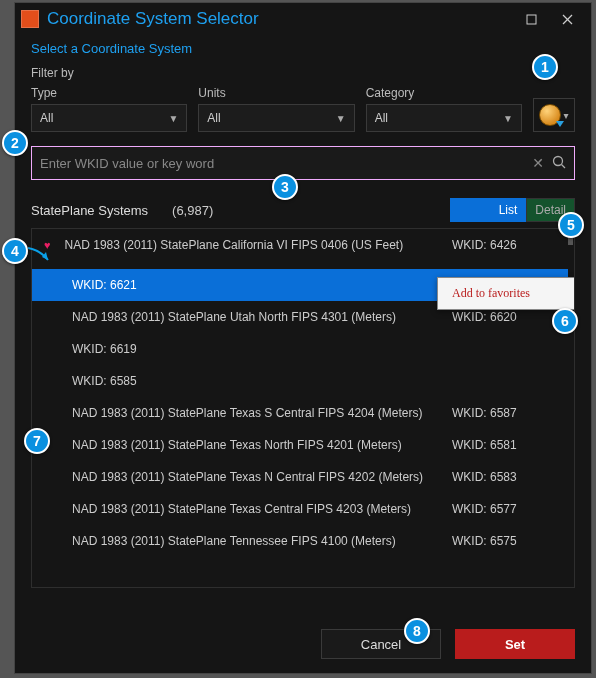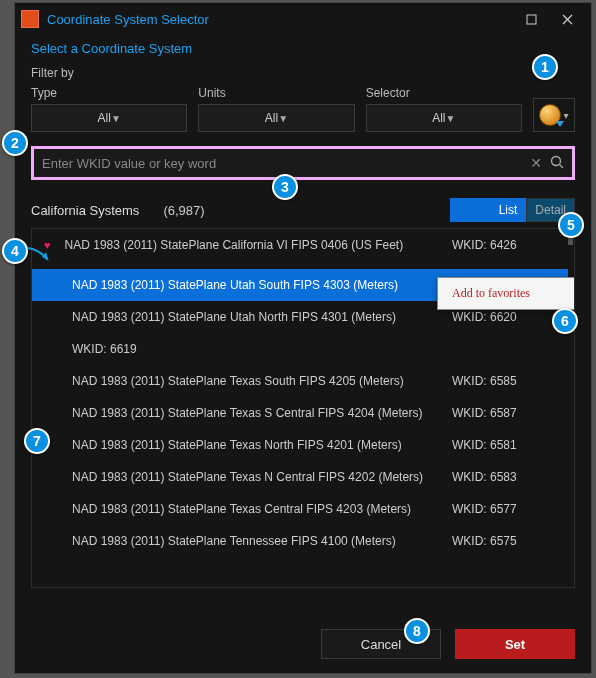--- a/index.html
+++ b/index.html
@@ -20,21 +20,21 @@
     height: 672px;
     background: #151515;
     border: 1px solid #444;
   }
   .titlebar {
     height: 30px;
     display: flex;
     align-items: center;
     padding: 16px 6px;
     color: #1ea0f0;
-    font-size: 13px;
+    font-size: 17px;
     justify-content: space-between;
   }
   .titlebar .app-icon {
     width: 18px; height: 18px;
     background: #e24e1b;
     border: 1px solid #fff3;
     margin-right: 8px;
   }
   .titlebar .title { flex: 1; }
   .titlebar .win-ctrl {
@@ -52,21 +52,21 @@
   .filter-group { flex: 1; display: flex; flex-direction: column; gap: 4px; }
   .filter-label { color: #bbb; font-size: 12px; }
   .select {
     height: 28px;
     background: #1c1c1c;
     border: 1px solid #3a3a3a;
     color: #ccc;
     padding: 0 8px;
     display: flex;
     align-items: center;
-    justify-content: center;
+    justify-content: space-between;
     font-size: 12px;
   }
   .chev { color: #aaa; font-size: 10px; }
   .globe-btn {
     width: 42px; height: 34px;
     border: 1px solid #3a3a3a;
     display: flex; align-items: center; justify-content: center;
     gap: 2px;
   }
   .globe-icon {
@@ -81,21 +81,21 @@
     position: absolute;
     right: -4px; bottom: -2px;
     width: 0; height: 0;
     border-left: 4px solid transparent;
     border-right: 4px solid transparent;
     border-top: 6px solid #2aa0e0;
   }
   .searchbar {
     margin-top: 14px;
     height: 34px;
-    border: 3px solid #f0abfc;
+    border: 1px solid #f0abfc;
     background: #1a1a1a;
     display: flex;
     align-items: center;
     padding: 0 8px;
     gap: 8px;
   }
   .searchbar input {
     flex: 1;
     background: transparent;
     border: none;
@@ -111,21 +111,21 @@
     margin-top: 18px;
     color: #ddd;
     font-size: 13px;
   }
   .list-header .count { color: #ccc; margin-left: 24px; }
   .list-header .spacer { flex: 1; }
   .view-toggle { display: flex; }
   .view-btn {
     padding: 4px 8px;
     font-size: 12px;
-    background: #0c4a6e;
+    background: #14532d;
     color: #aaa;
     border: 1px solid #333;
   }
   .view-btn.active { background: #0a6fd8; color: #fff; border-color: #0a6fd8; padding-left: 48px; }
   .list {
     margin-top: 6px;
     border: 1px solid #2e2e2e;
     height: 360px;
     overflow: hidden;
     position: relative;
@@ -230,21 +230,21 @@
         </div>
       </div>
       <div class="filter-group">
         <div class="filter-label">Units</div>
         <div class="select">
           <span>All</span>
           <span class="chev">▼</span>
         </div>
       </div>
       <div class="filter-group">
-        <div class="filter-label">Selector</div>
+        <div class="filter-label">Category</div>
         <div class="select">
           <span>All</span>
           <span class="chev">▼</span>
         </div>
       </div>
       <div class="globe-btn">
         <div class="globe-icon"></div>
         <span class="chev">▾</span>
       </div>
     </div>
@@ -254,53 +254,51 @@
       <span class="ico">✕</span>
       <span class="ico">
         <svg width="14" height="14">
             <circle cx="6" cy="6" r="4.5" fill="none" stroke="#aaa" stroke-width="1.3"></circle>
             <line x1="9.5" y1="9.5" x2="13" y2="13" stroke="#aaa" stroke-width="1.3"></line>
           </svg>
       </span>
     </div>
 
     <div class="list-header">
-      <span>California Systems</span>
+      <span>StatePlane Systems</span>
       <span class="count">(6,987)</span>
       <span class="spacer"></span>
       <div class="view-toggle">
         <div class="view-btn active">List</div>
         <div class="view-btn">Detail</div>
       </div>
     </div>
 
     <div class="list">
       <div class="scroll-thumb"></div>
 
       <div class="row fav">
         <span class="heart">♥</span>
         <span class="name">NAD 1983 (2011) StatePlane California VI FIPS 0406 (US Feet)</span>
         <span class="wkid">WKID: 6426</span>
       </div>
 
       <div style="height:8px"></div>
 
       <div class="row indent selected">
-        <span class="name">NAD 1983 (2011) StatePlane Utah South FIPS 4303 (Meters)</span>
         <span class="wkid">WKID: 6621</span>
       </div>
       <div class="row indent">
         <span class="name">NAD 1983 (2011) StatePlane Utah North FIPS 4301 (Meters)</span>
         <span class="wkid">WKID: 6620</span>
       </div>
       <div class="row indent">
         <span class="wkid">WKID: 6619</span>
       </div>
       <div class="row indent">
-        <span class="name">NAD 1983 (2011) StatePlane Texas South FIPS 4205 (Meters)</span>
         <span class="wkid">WKID: 6585</span>
       </div>
       <div class="row indent">
         <span class="name">NAD 1983 (2011) StatePlane Texas S Central FIPS 4204 (Meters)</span>
         <span class="wkid">WKID: 6587</span>
       </div>
       <div class="row indent">
         <span class="name">NAD 1983 (2011) StatePlane Texas North FIPS 4201 (Meters)</span>
         <span class="wkid">WKID: 6581</span>
       </div>

